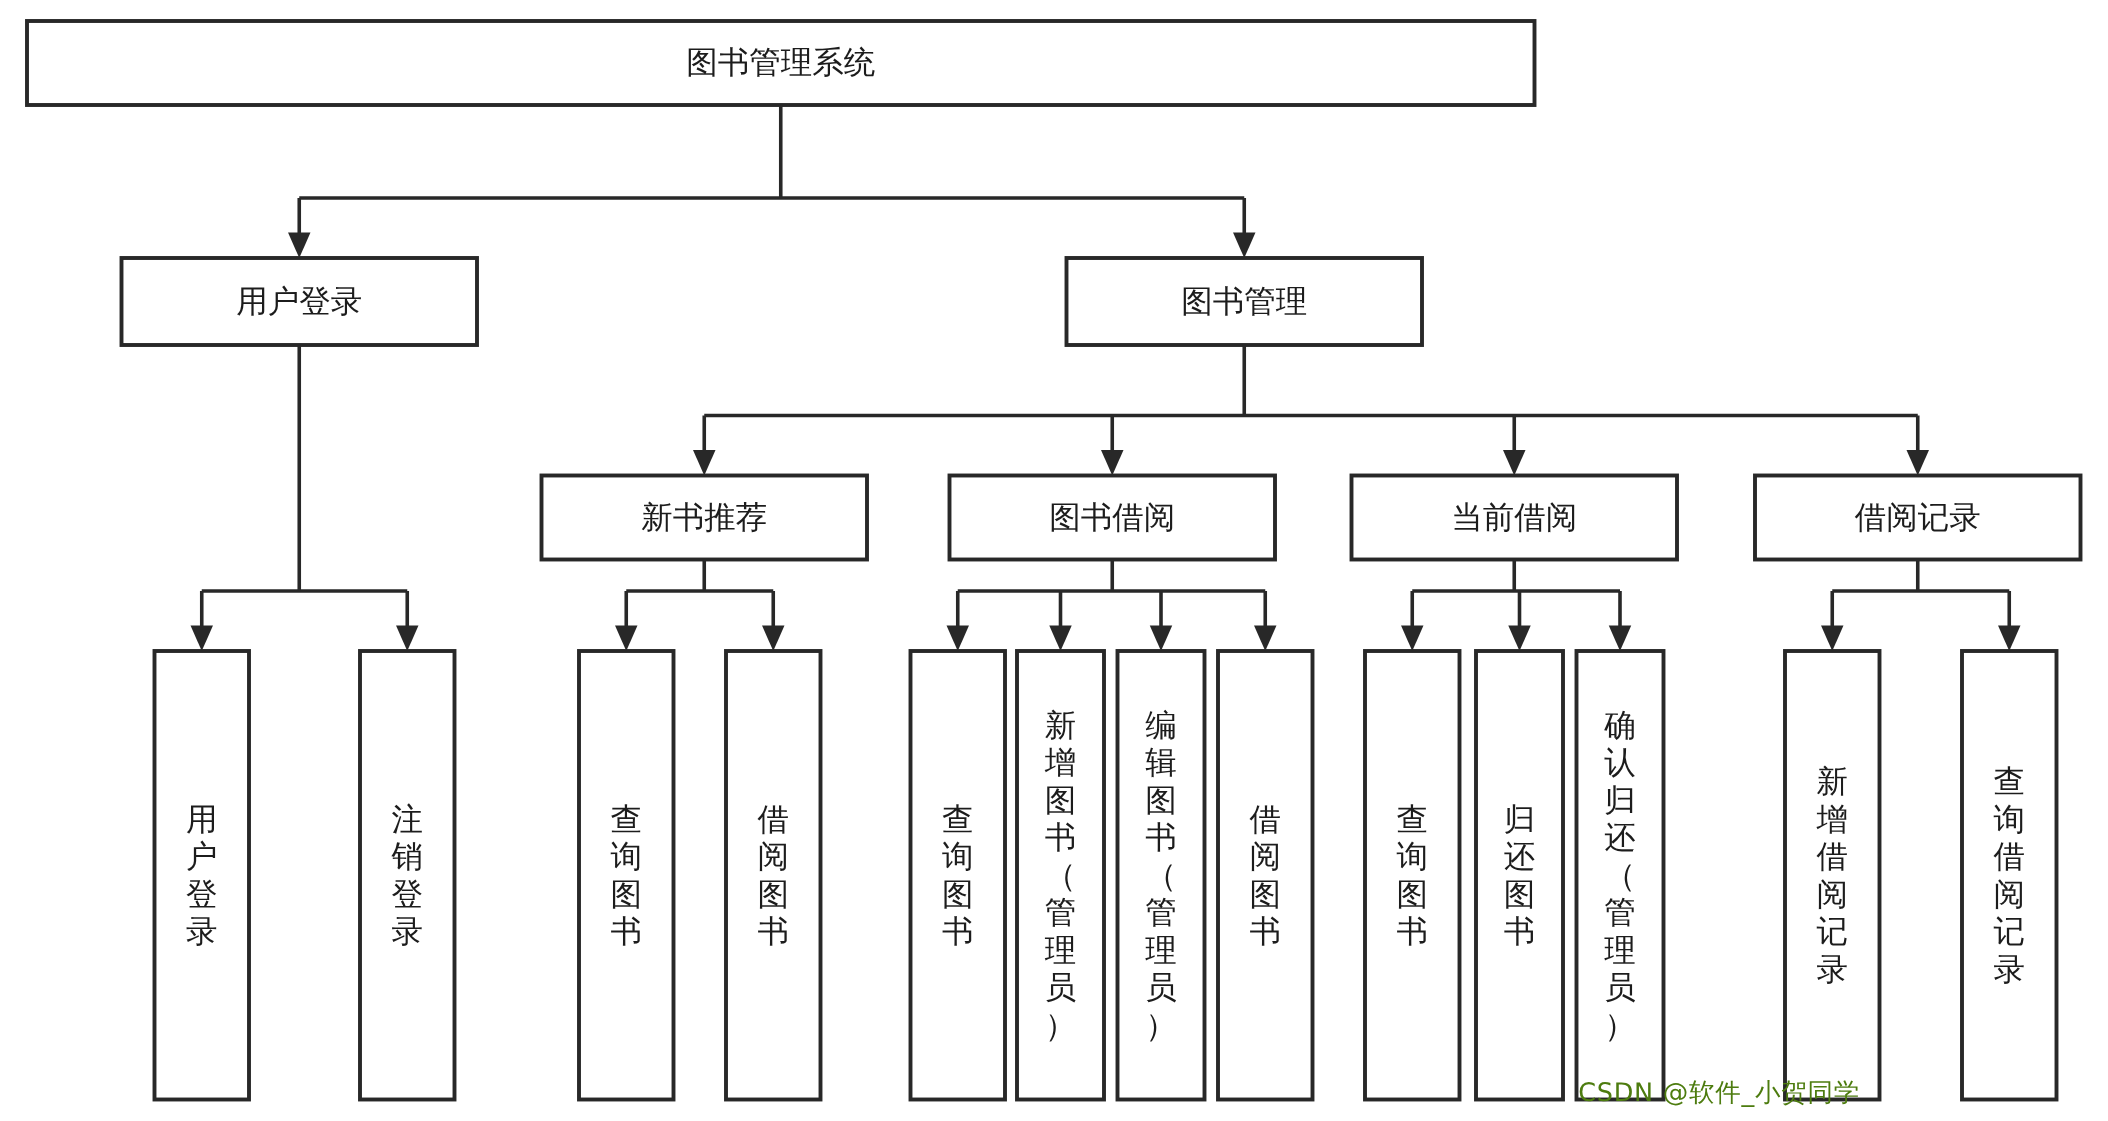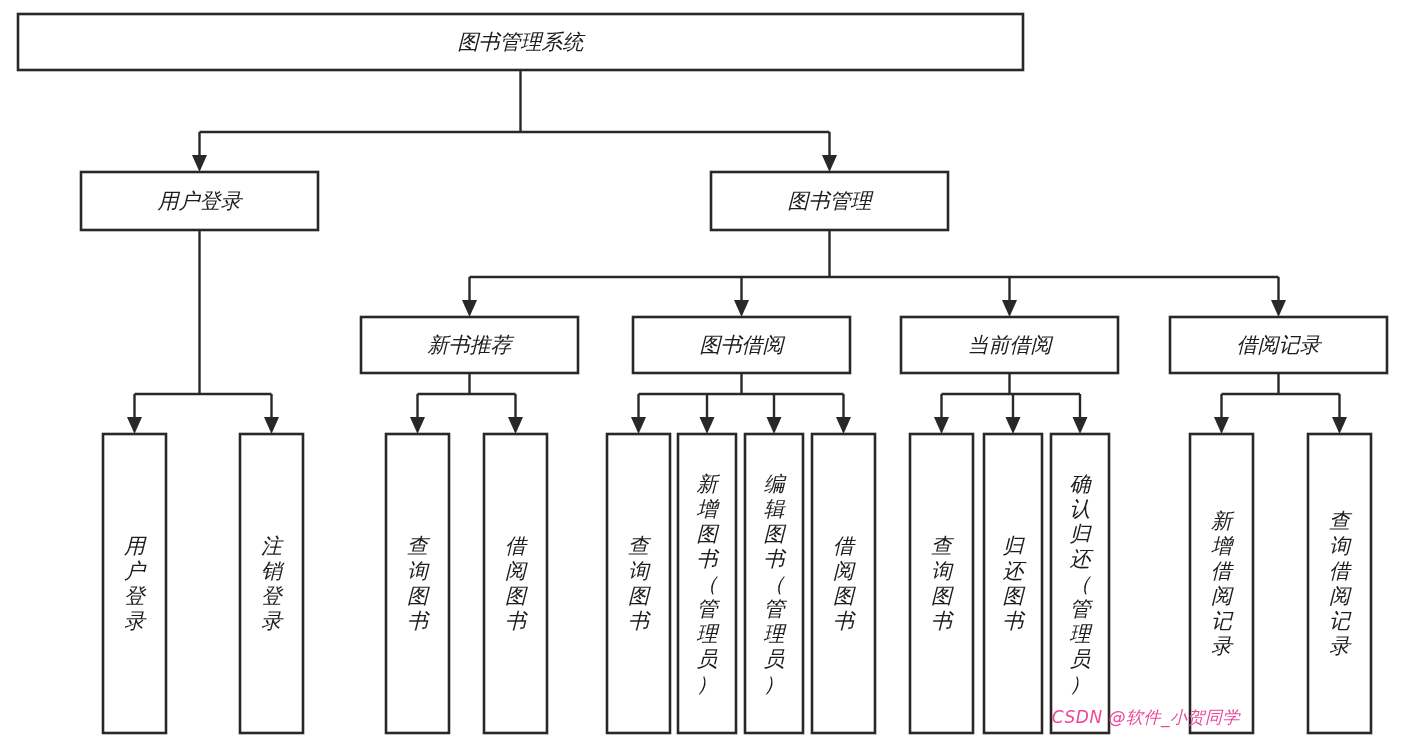--- a/index.html
+++ b/index.html
@@ -11,21 +11,20 @@
     width: 1405px;
     height: 747px;
     font-family: "DejaVu Sans", "Liberation Sans", sans-serif;
     overflow: hidden;
     position: relative;
   }
   #diagram-root {
     position: relative;
     width: 1248px;
     height: 747px;
-    font-style: italic;
   }
   svg#tree-svg {
     position: absolute;
     left: 0;
     top: 0;
     width: 1405px;
     height: 747px;
     display: block;
   }
   .node-box {
@@ -53,24 +52,24 @@
   }
   .node-label-v {
     font-family: "DejaVu Sans", "Liberation Sans", sans-serif;
     font-size: 21px;
     fill: #1c1c1c;
     text-anchor: middle;
   }
   .watermark {
     position: absolute;
     right: 8px;
-    bottom: 18px;
+    bottom: 7px;
     font-family: "DejaVu Sans", "Liberation Sans", sans-serif;
     font-size: 17px;
-    color: #ec4899;
+    color: #4d7c0f;
     letter-spacing: 0.5px;
     white-space: nowrap;
     user-select: none;
   }
 </style>
 </head>
 <body>
 
 <div id="diagram-root">
 

